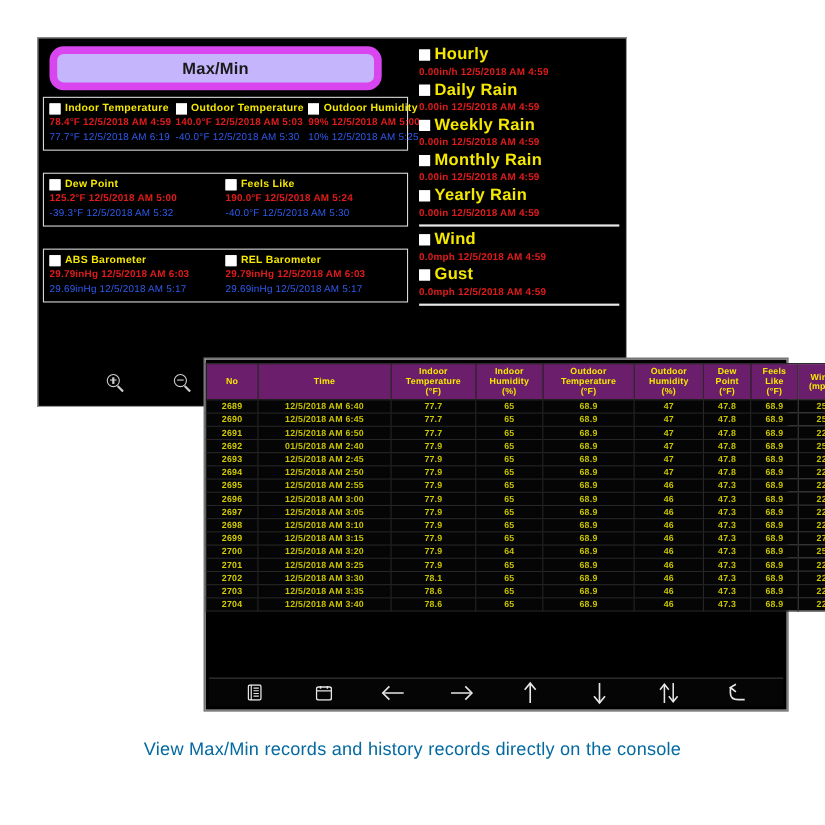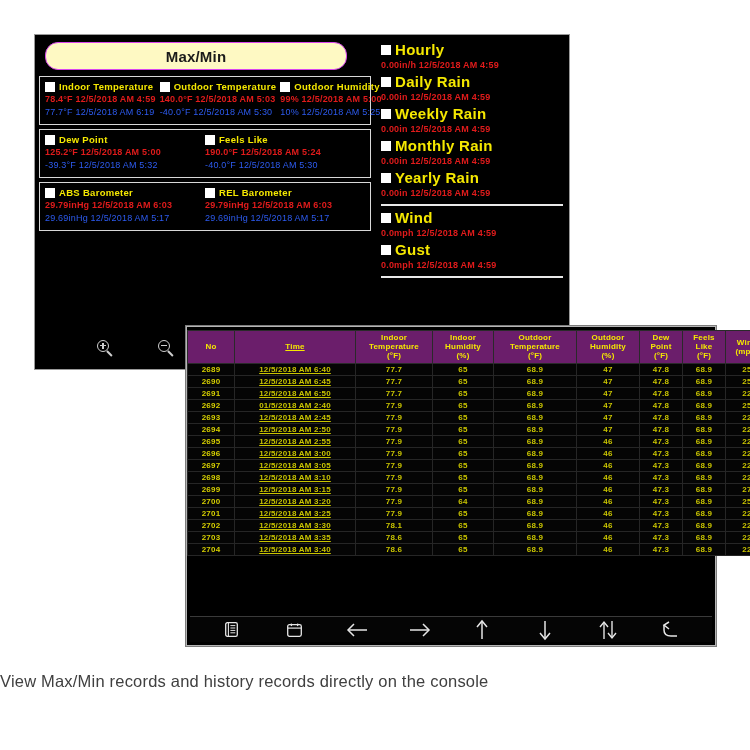--- a/index.html
+++ b/index.html
@@ -14,30 +14,30 @@
   .console{
     position:absolute;left:34px;top:34px;width:536px;height:336px;
     background:#000;border:1px solid #9a9a9a;box-sizing:border-box;
   }
   .console-inner{position:absolute;inset:0;display:flex;}
   .col-left{width:340px;position:relative;box-sizing:border-box;padding:4px 4px 0 4px;}
   .col-right{flex:1;position:relative;box-sizing:border-box;padding:4px 6px 0 6px;border-left:0;}
 
   .titlebar{
     margin:3px 24px 6px 6px;height:26px;border-radius:13px;
-    background:#fef9c3;border:1px solid #d946ef;
+    background:#c4b5fd;border:7px solid #d946ef;
     display:flex;align-items:center;justify-content:center;
   }
   .titlebar span{
     color:#1a1a1a;font-size:15px;font-weight:bold;letter-spacing:.2px;
   }
 
   .group{
     border:1px solid #d8d8d8;background:#000;box-sizing:border-box;
-    margin-bottom:4px;padding:4px 5px 5px 5px;
+    margin-bottom:20px;padding:4px 5px 5px 5px;
     display:flex;
     align-items:flex-end;
   }
   .group .half{width:50%;box-sizing:border-box;padding-right:4px;}
 
   .itemhead{display:flex;align-items:center;gap:4px;margin-bottom:1px;}
   .chk{
     width:8px;height:8px;background:#ffffff;border:1px solid #ffffff;
     display:inline-block;flex:none;
   }
@@ -83,21 +83,21 @@
     border:1px solid #2a2a2a;line-height:1.15;padding:2px 1px;text-align:center;
     letter-spacing:.2px;
   }
   table.hist td{
     background:#050505;color:#c9c400;font-size:8px;font-weight:bold;
     border:1px solid #262626;padding:1px 1px;text-align:center;
     letter-spacing:.2px;
   }
   table.hist td.num{color:#d6cf00;text-align:center;}
   .c-no{width:44px;}
-  .c-time{width:118px;text-decoration:underline;}
+  .c-time{width:118px;}
   .c-it{width:74px;}
   .c-ih{width:58px;}
   .c-ot{width:80px;}
   .c-oh{width:60px;}
   .c-dp{width:40px;}
   .c-fl{width:40px;}
   .c-wd{width:40px;}
 
   .toolbar{
     position:absolute;left:3px;right:3px;bottom:3px;height:26px;
@@ -106,22 +106,22 @@
     padding:0 10px;box-sizing:border-box;
   }
   .tbtn{
     width:26px;height:20px;display:flex;align-items:center;justify-content:center;
     color:#e6e6e6;
   }
   .tbtn svg{display:block;}
 
   
   .caption{
-    position:absolute;left:0;top:672px;width:750px;text-align:left;
-    color:#404040;font-size:16.5px;letter-spacing:.2px;
+    position:absolute;left:0;top:672px;width:750px;text-align:center;
+    color:#0369a1;font-size:16.5px;letter-spacing:.2px;
   }
 </style>
 </head>
 <body>
 
 <div id="stage">
 
   <div class="console">
     <div class="console-inner">
 

